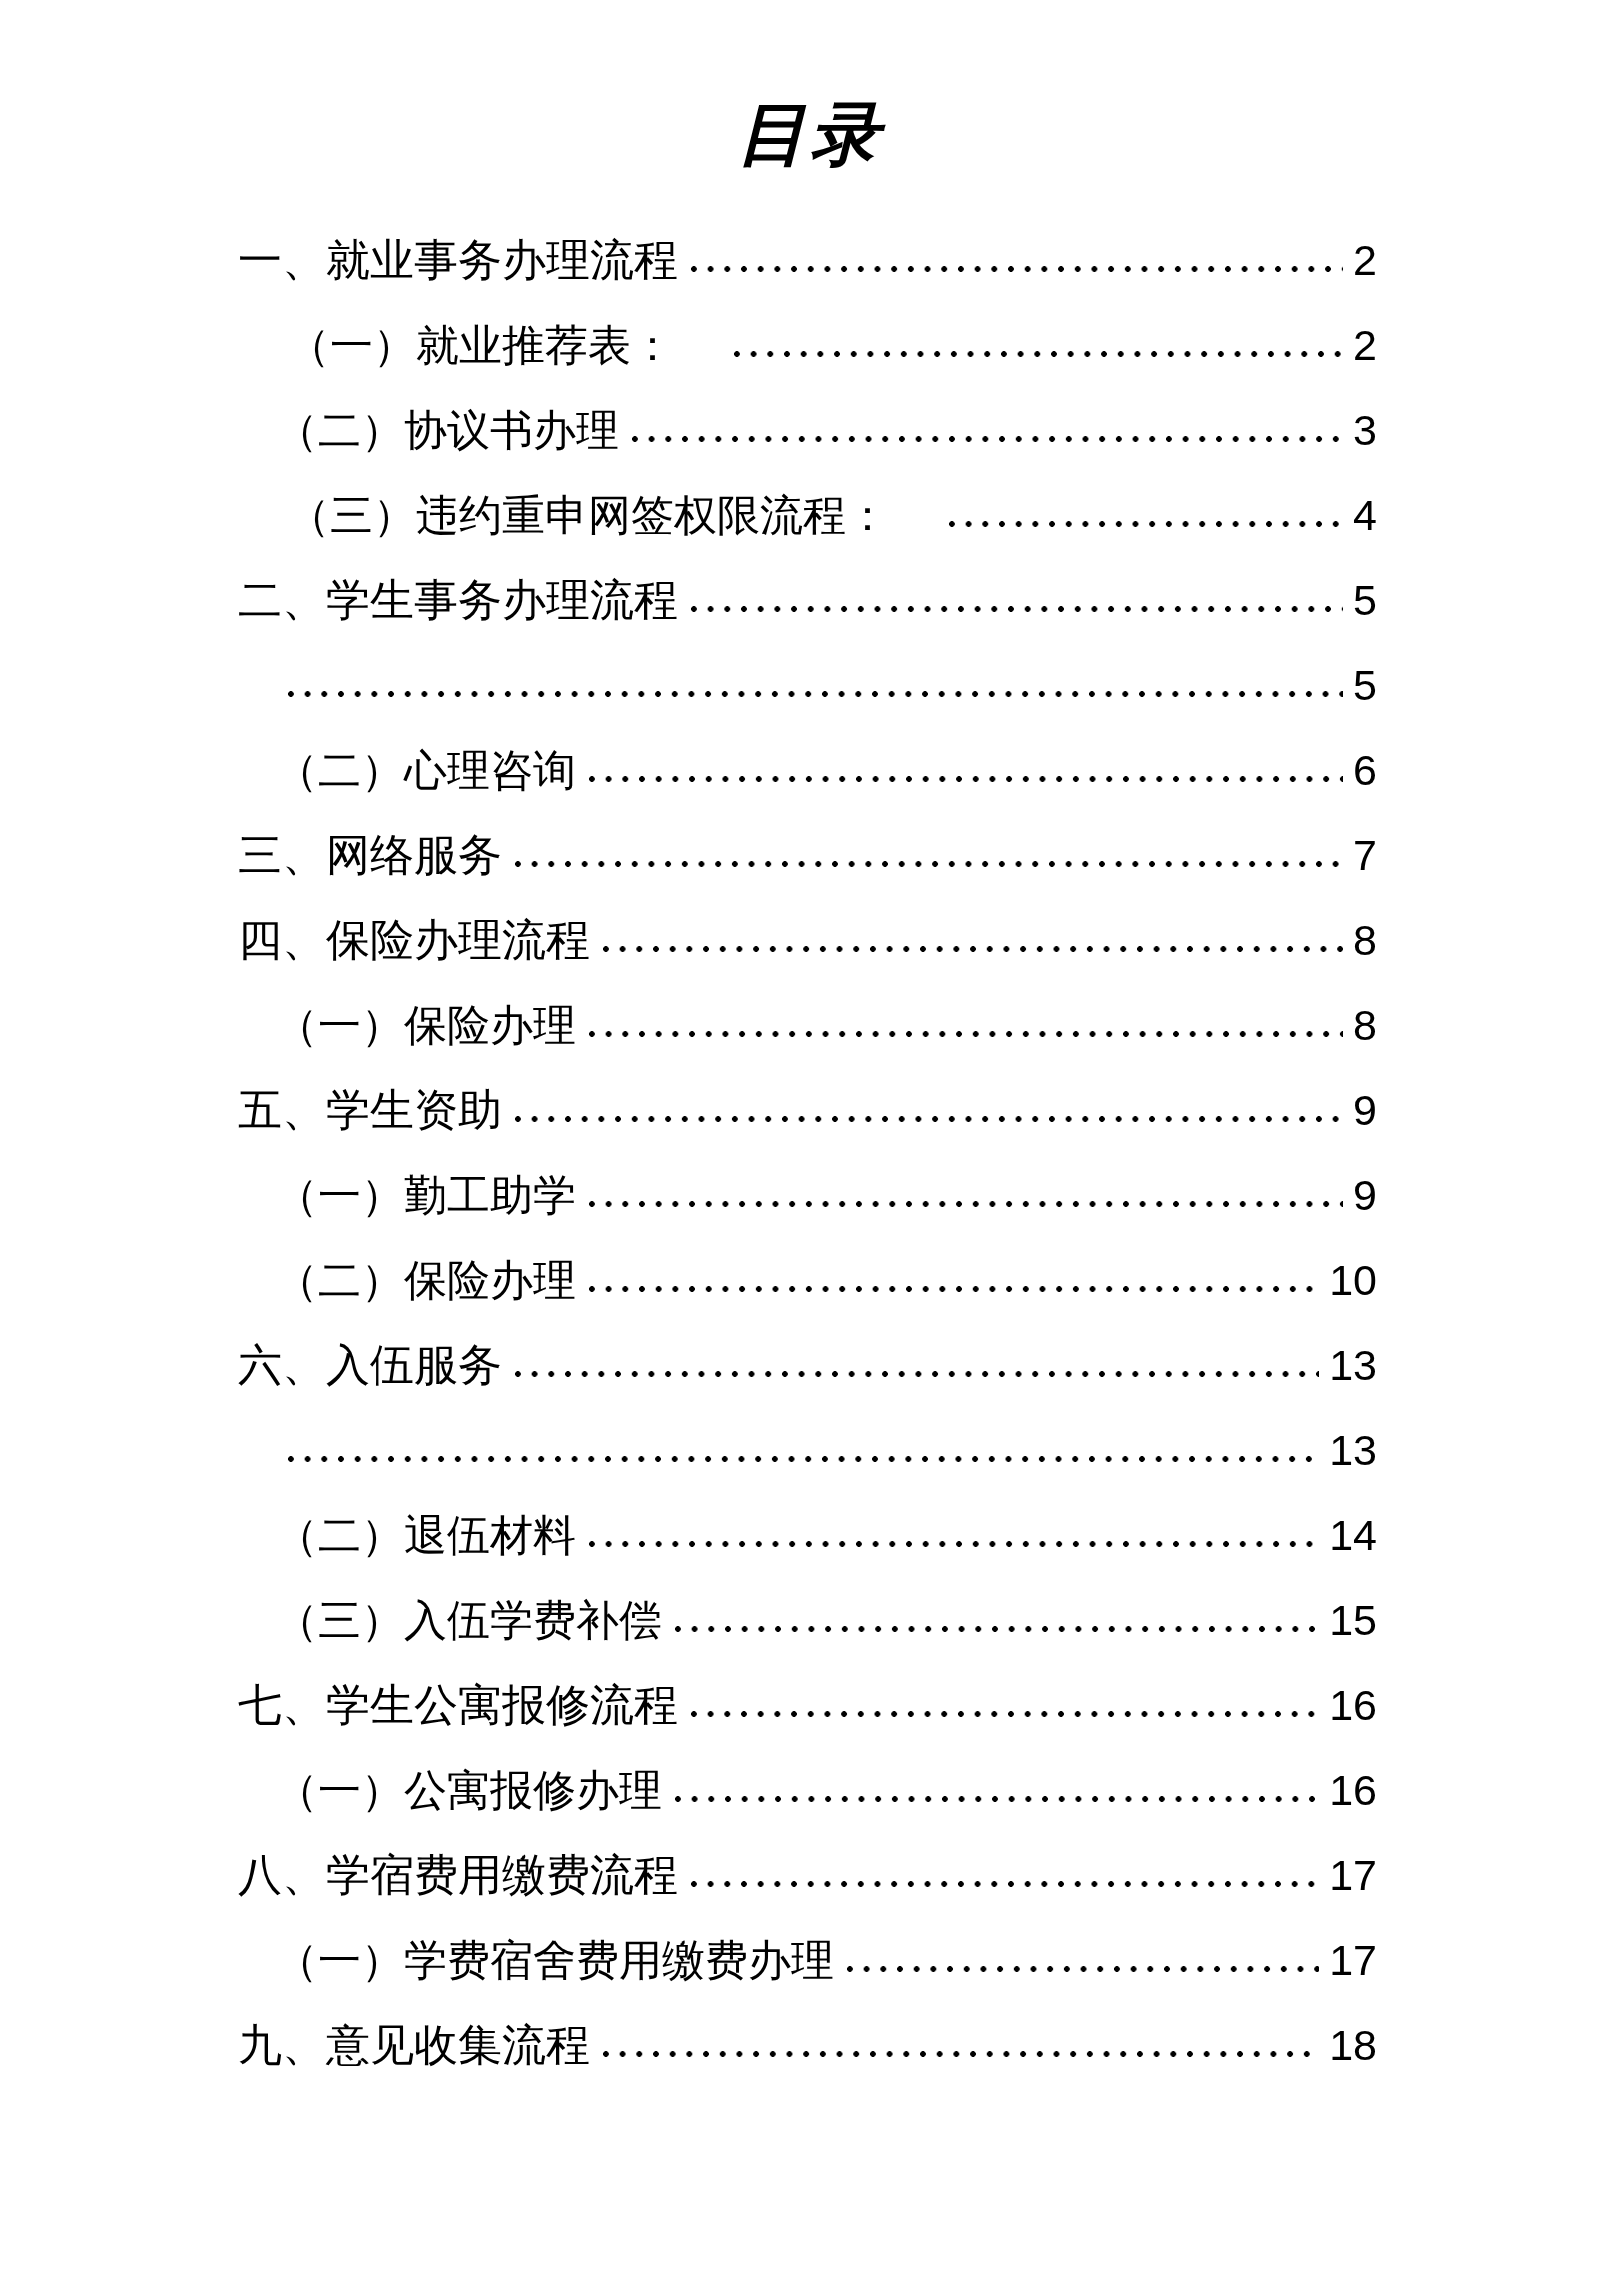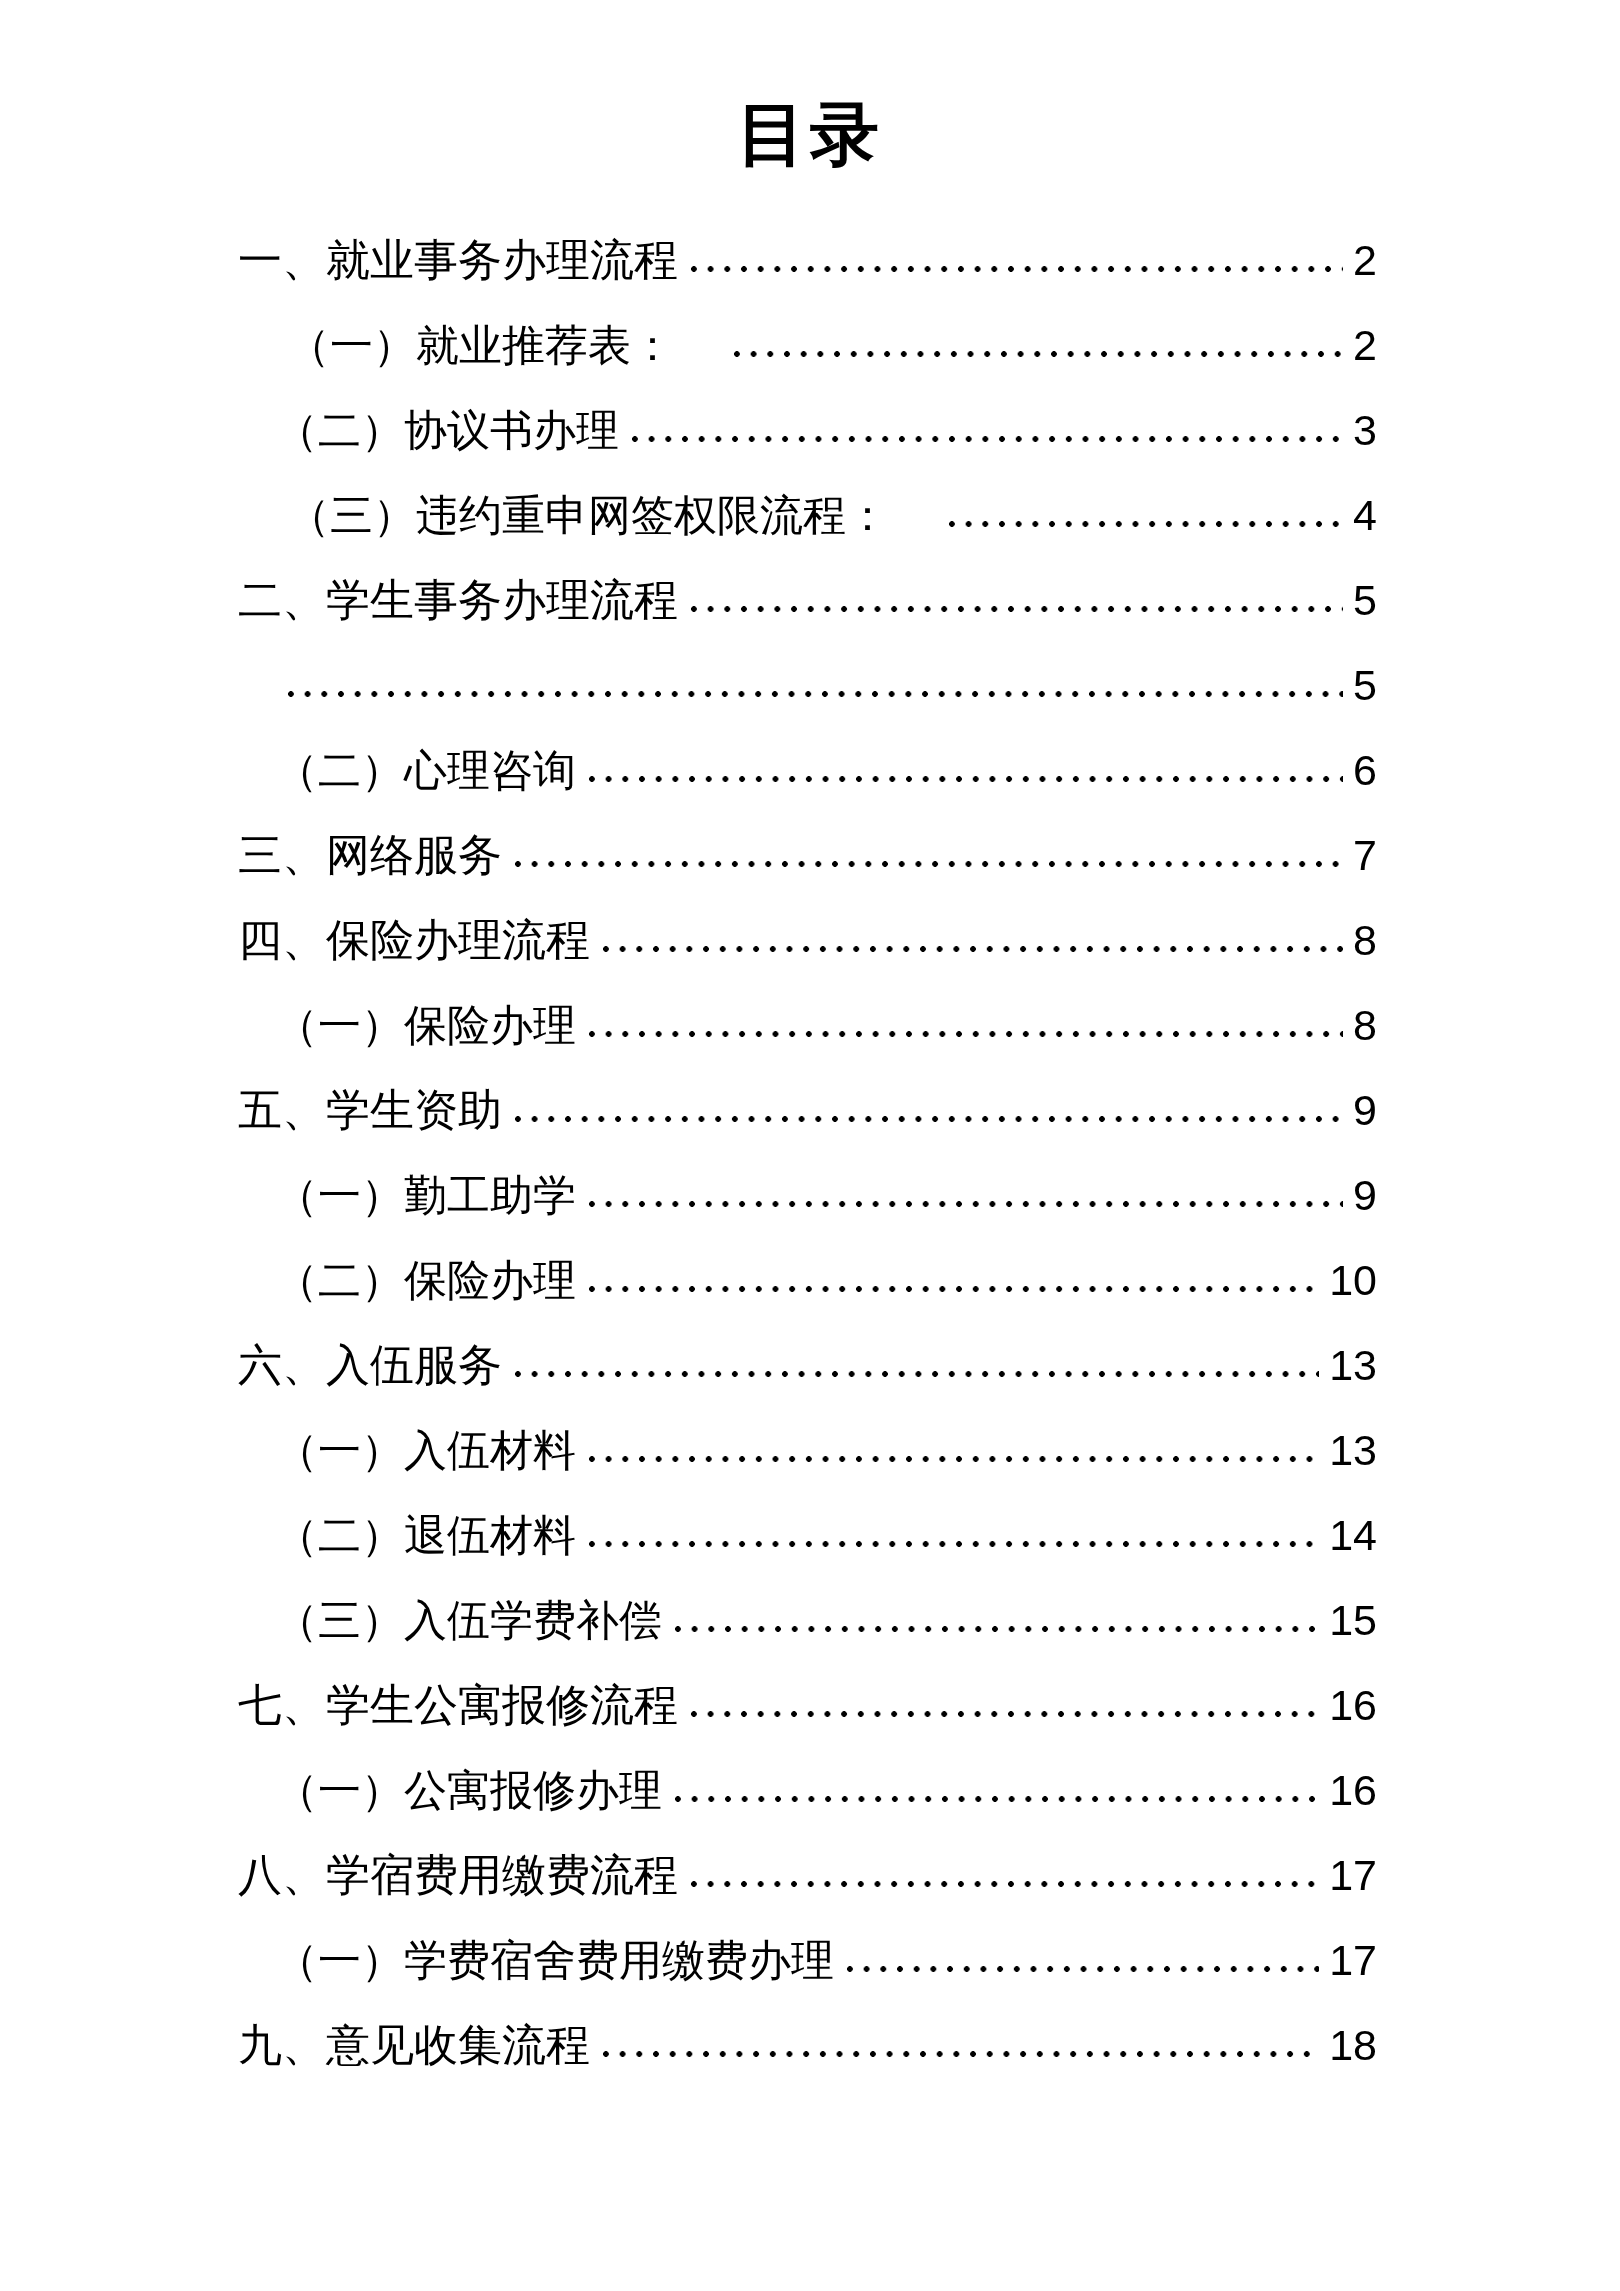--- a/index.html
+++ b/index.html
@@ -17,20 +17,21 @@
     background: #ffffff;
     box-sizing: border-box;
   }
   .doc-title {
     margin: 96px 0 0 0;
     text-align: center;
     font-size: 69px;
     font-weight: bold;
     letter-spacing: 3.9px;
     line-height: 1.15;
+    font-style: italic;
   }
   .toc {
     margin: 27.4px 243px 0 238px;
   }
   .toc-row {
     display: flex;
     align-items: flex-end;
     height: 85px;
   }
   .toc-row.level-2 { padding-left: 37px; }
@@ -128,21 +129,20 @@
     <span class="toc-label">（二）保险办理</span>
     <span class="toc-leader"></span>
     <span class="toc-page">10</span>
   </div>
       <div class="toc-row level-1">
     <span class="toc-label">六、入伍服务</span>
     <span class="toc-leader"></span>
     <span class="toc-page">13</span>
   </div>
       <div class="toc-row level-2">
-    <span class="toc-label">（一）入伍材料</span>
     <span class="toc-leader"></span>
     <span class="toc-page">13</span>
   </div>
       <div class="toc-row level-2">
     <span class="toc-label">（二）退伍材料</span>
     <span class="toc-leader"></span>
     <span class="toc-page">14</span>
   </div>
       <div class="toc-row level-2">
     <span class="toc-label">（三）入伍学费补偿</span>

